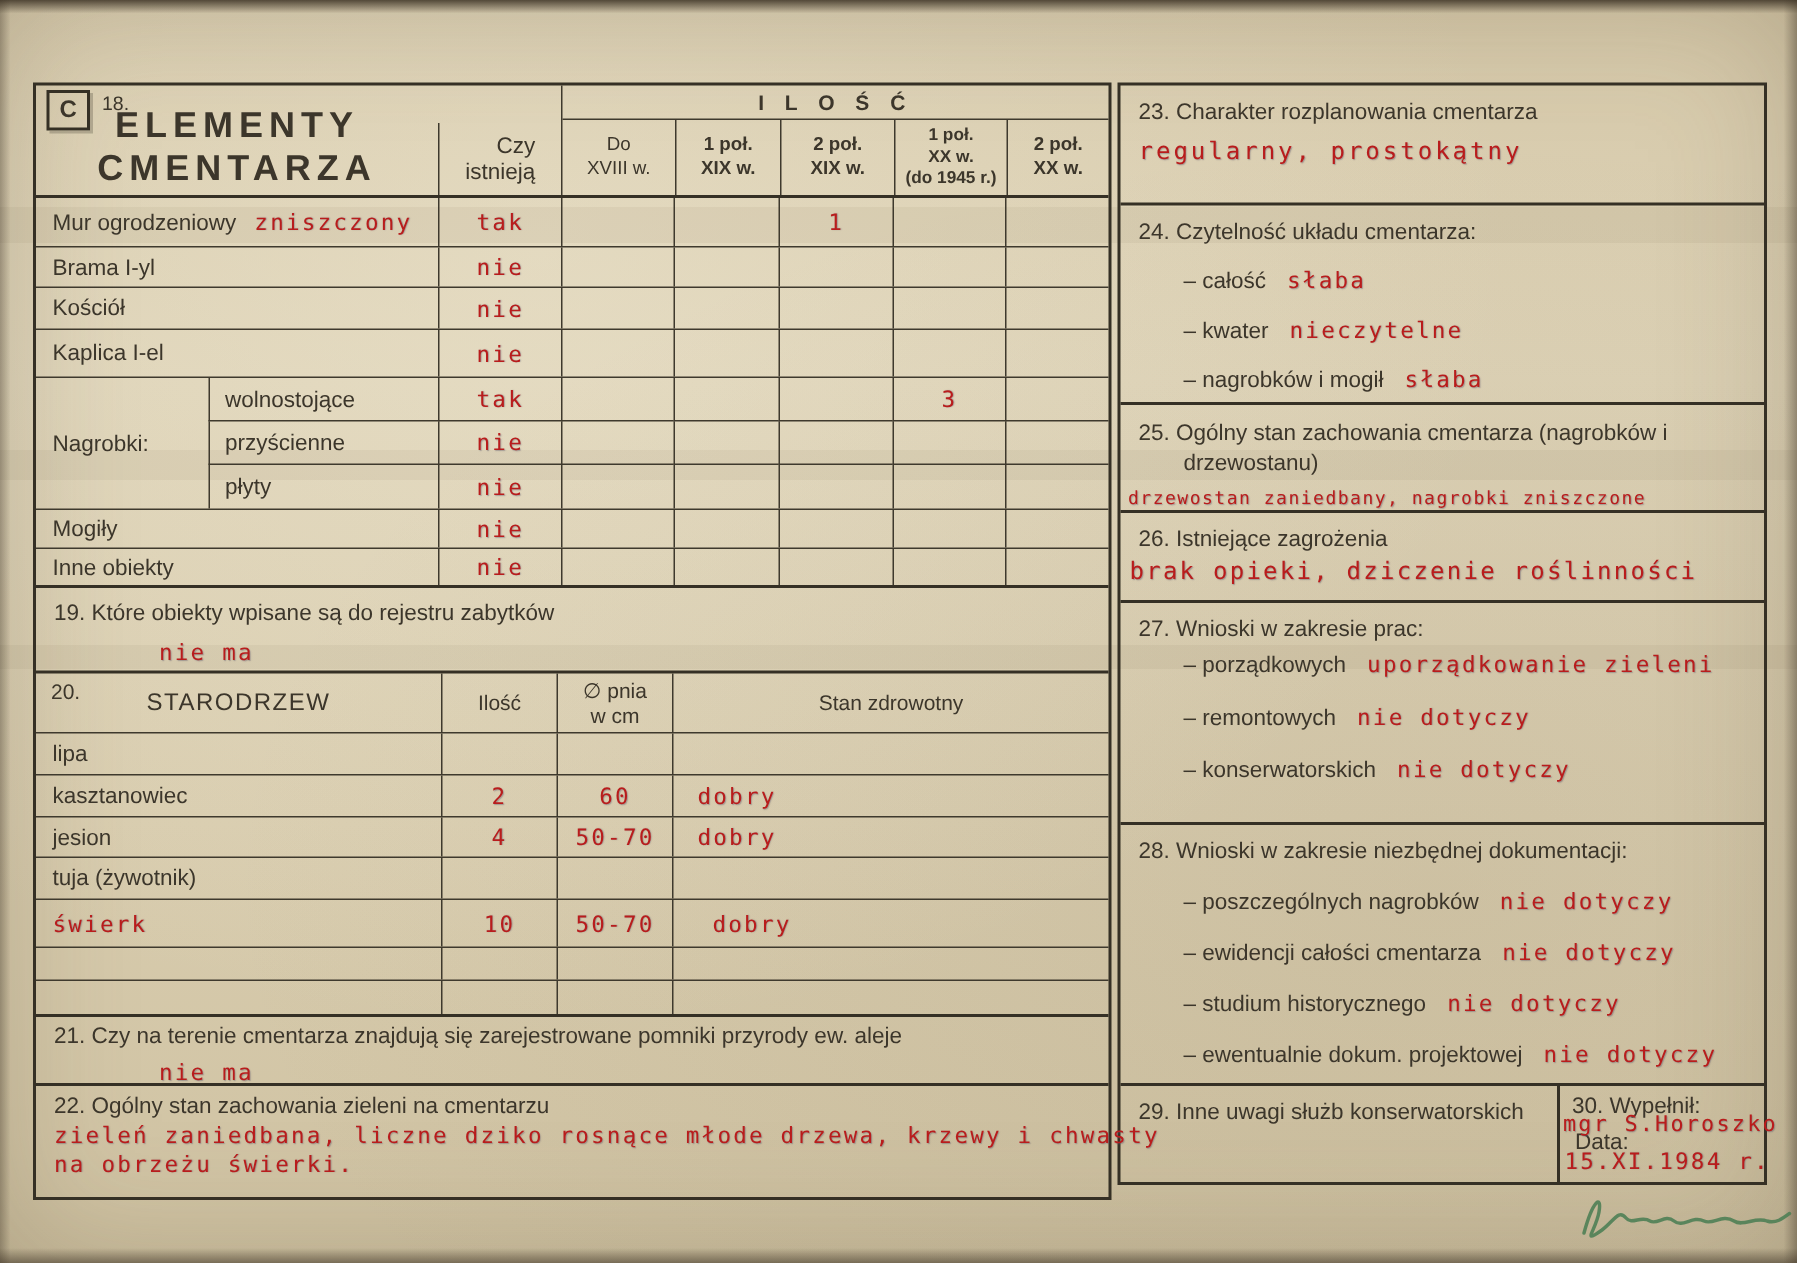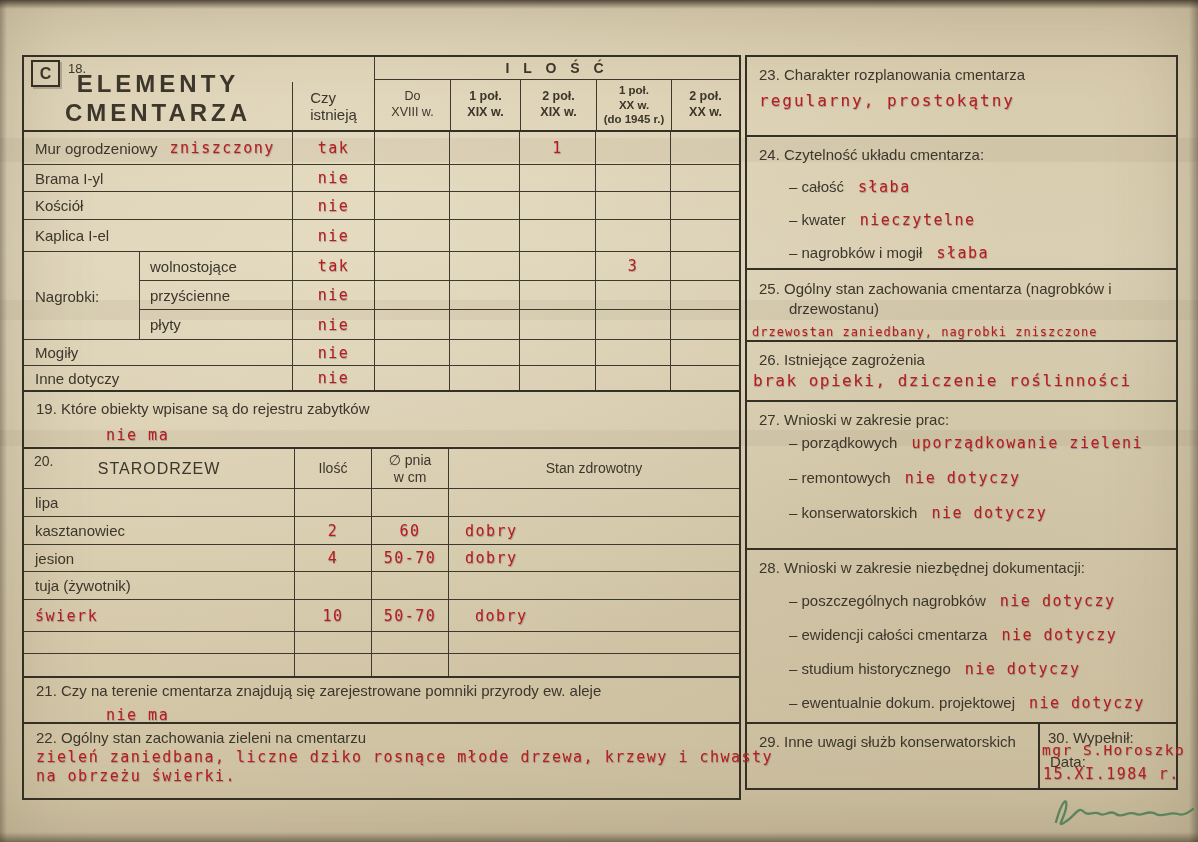--- a/index.html
+++ b/index.html
@@ -37,21 +37,21 @@
   .cell{box-sizing:border-box;display:flex;align-items:center;justify-content:center;}
   .v{border-left:1.5px solid #3e392d;}
   .lbl{justify-content:flex-start;padding-left:11px;font-size:15px;gap:12px;}
 
   
   .hdr{display:grid;grid-template-columns:268px 82px auto;height:75px;box-sizing:border-box;border-bottom:2px solid #353025;}
   .hdr-title-cell{position:relative;display:flex;align-items:center;justify-content:center;}
   .cbox{position:absolute;left:7px;top:3px;width:25px;height:23px;border:2px solid #353025;display:flex;align-items:center;justify-content:center;font-weight:bold;font-size:16px;box-shadow:2px 2px 0 rgba(53,48,37,.25);}
   .num18{position:absolute;left:44px;top:4px;font-size:13px;}
   .big-title{font-weight:bold;font-size:24px;letter-spacing:4px;text-align:center;line-height:1.2;margin-top:10px;white-space:pre-line;}
-  .czy-hdr{border-left:1.5px solid #3e392d;display:flex;align-items:center;justify-content:center;text-align:left;font-size:15px;white-space:pre-line;box-sizing:border-box;margin-top:25px;}
+  .czy-hdr{border-left:1.5px solid #3e392d;display:flex;align-items:center;justify-content:center;text-align:right;font-size:15px;white-space:pre-line;box-sizing:border-box;margin-top:25px;}
   .ilosc-wrap{border-left:1.5px solid #3e392d;display:flex;flex-direction:column;box-sizing:border-box;}
   .ilosc-top{height:23px;display:flex;align-items:center;justify-content:center;font-size:14px;font-weight:bold;letter-spacing:5px;border-bottom:1.5px solid #3e392d;box-sizing:border-box;}
   .ilosc-cols{flex:1;display:grid;grid-template-columns:75px 70px 76px 75px auto;}
   .pcell{display:flex;align-items:center;justify-content:center;text-align:center;font-size:12.5px;line-height:1.25;white-space:pre-line;box-sizing:border-box;}
   .pcell + .pcell{border-left:1.5px solid #3e392d;font-weight:bold;}
 
   
   .nag{position:relative;display:flex;flex-direction:column;height:88px;box-sizing:border-box;border-bottom:1.5px solid #3e392d;}
   .nag-row{display:grid;grid-template-columns:115px 153px 82px 75px 70px 76px 75px auto;flex:1;}
   .nag-row .sub{box-sizing:border-box;border-left:1.5px solid #3e392d;display:flex;align-items:center;padding-left:10px;font-size:15px;}
@@ -217,21 +217,21 @@
     <div class="cell v typed">nie</div>
     <div class="cell v"></div>
       <div class="cell v"></div>
       <div class="cell v"></div>
       <div class="cell v"></div>
       <div class="cell v"></div>
   </div>
 
   <div class="row cols thickb" style="height:26px;border-bottom-width:2.5px">
     <div class="cell lbl">
-        <span>Inne dotyczy</span>
+        <span>Inne obiekty</span>
       </div>
     <div class="cell v typed">nie</div>
     <div class="cell v"></div>
       <div class="cell v"></div>
       <div class="cell v"></div>
       <div class="cell v"></div>
       <div class="cell v"></div>
   </div>
 
   <div class="sec thickb" style="height:57px;border-bottom-width:2.5px">

